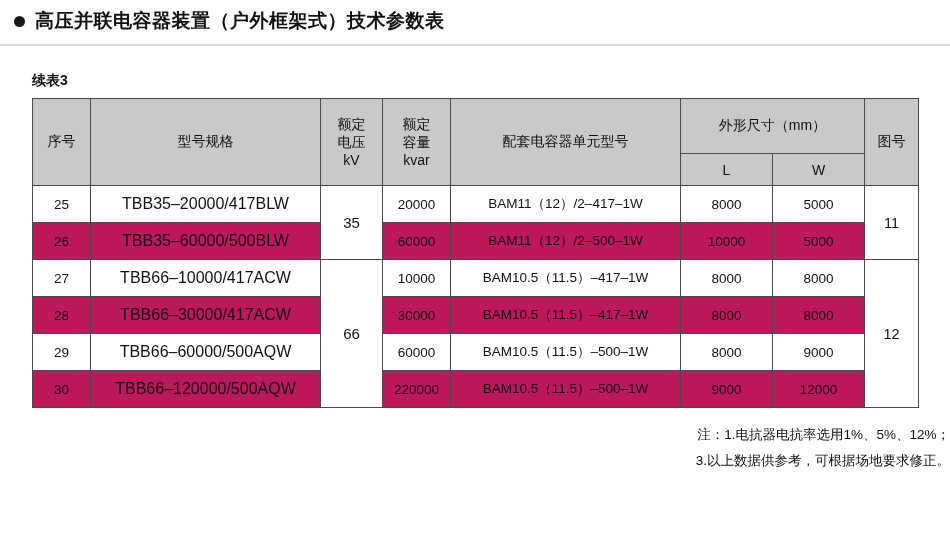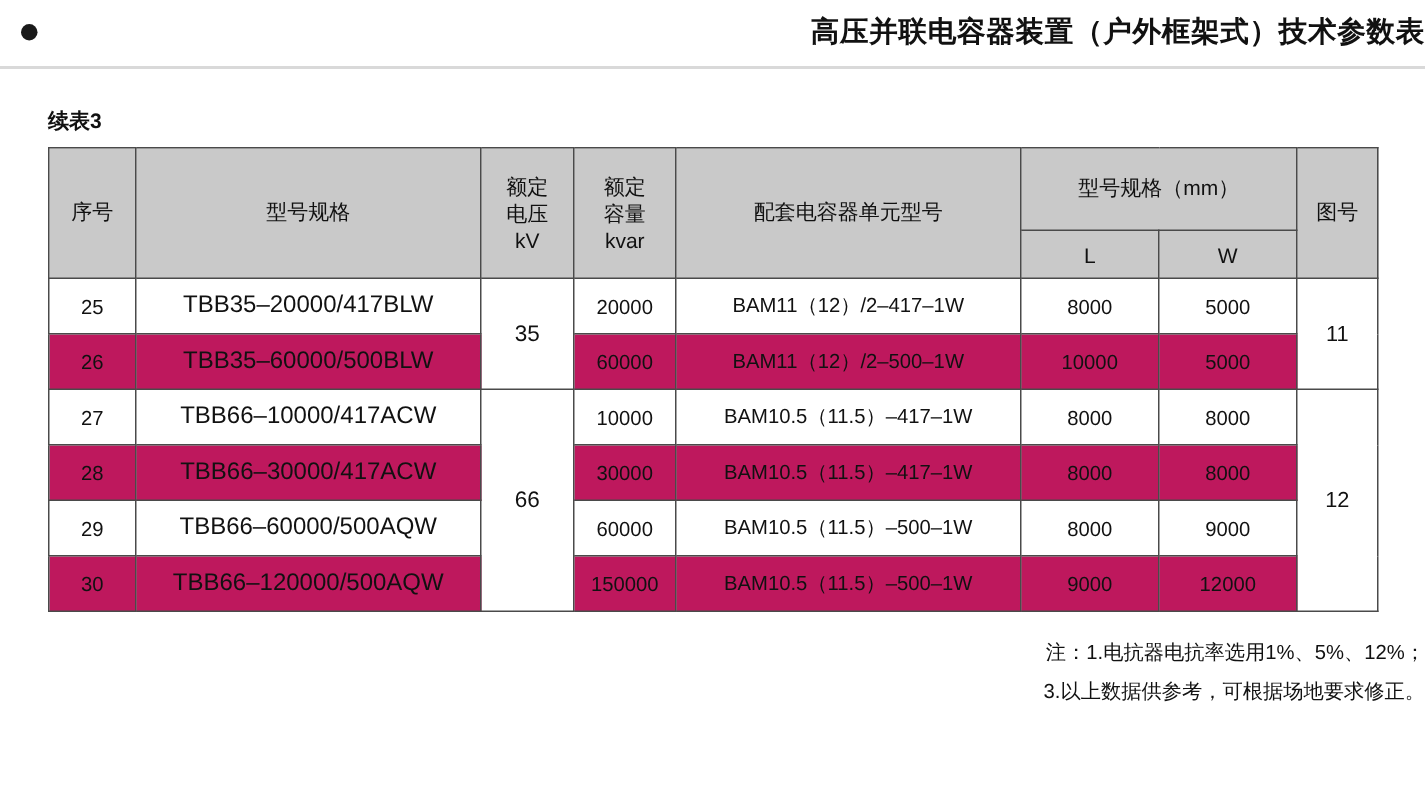--- a/index.html
+++ b/index.html
@@ -18,21 +18,20 @@
     position: relative;
     width: 950px;
     height: 534px;
     box-sizing: border-box;
   }
   
   .header {
     display: flex;
     align-items: center;
     padding: 8px 0 10px 14px;
-    justify-content: space-between;
   }
   .header .bullet {
     width: 11px;
     height: 11px;
     border-radius: 50%;
     background: #1a1a1a;
     margin-right: 10px;
     flex: 0 0 auto;
   }
   .header .title {
@@ -153,21 +152,21 @@
             <div>额定</div>
             <div>电压</div>
             <div>kV</div>
           </th>
           <th class="tall" rowspan="2">
             <div>额定</div>
             <div>容量</div>
             <div>kvar</div>
           </th>
           <th class="tall" rowspan="2">配套电容器单元型号</th>
-          <th colspan="2" style="height:50px">型号规格（mm）</th>
+          <th colspan="2" style="height:50px">外形尺寸（mm）</th>
           <th class="tall" rowspan="2">图号</th>
         </tr>
         <tr>
           <th class="hdr-sub">L</th>
           <th class="hdr-sub">W</th>
         </tr>
       </thead>
       <tbody>
         <tr class="odd">
           <td class="no">25</td>
@@ -209,21 +208,21 @@
           <td class="no">29</td>
           <td class="model">TBB66–60000/500AQW</td>
           <td class="unit">60000</td>
           <td class="unit">BAM10.5（11.5）–500–1W</td>
           <td class="unit">8000</td>
           <td class="unit">9000</td>
         </tr>
         <tr class="even">
           <td class="no">30</td>
           <td class="model">TBB66–120000/500AQW</td>
-          <td class="unit">150000</td>
+          <td class="unit">220000</td>
           <td class="unit">BAM10.5（11.5）–500–1W</td>
           <td class="unit">9000</td>
           <td class="unit">12000</td>
         </tr>
       </tbody>
     </table>
   </div>
 
   <div class="notes">
     <div class="line1">注：1.电抗器电抗率选用1%、5%、12%；</div>

